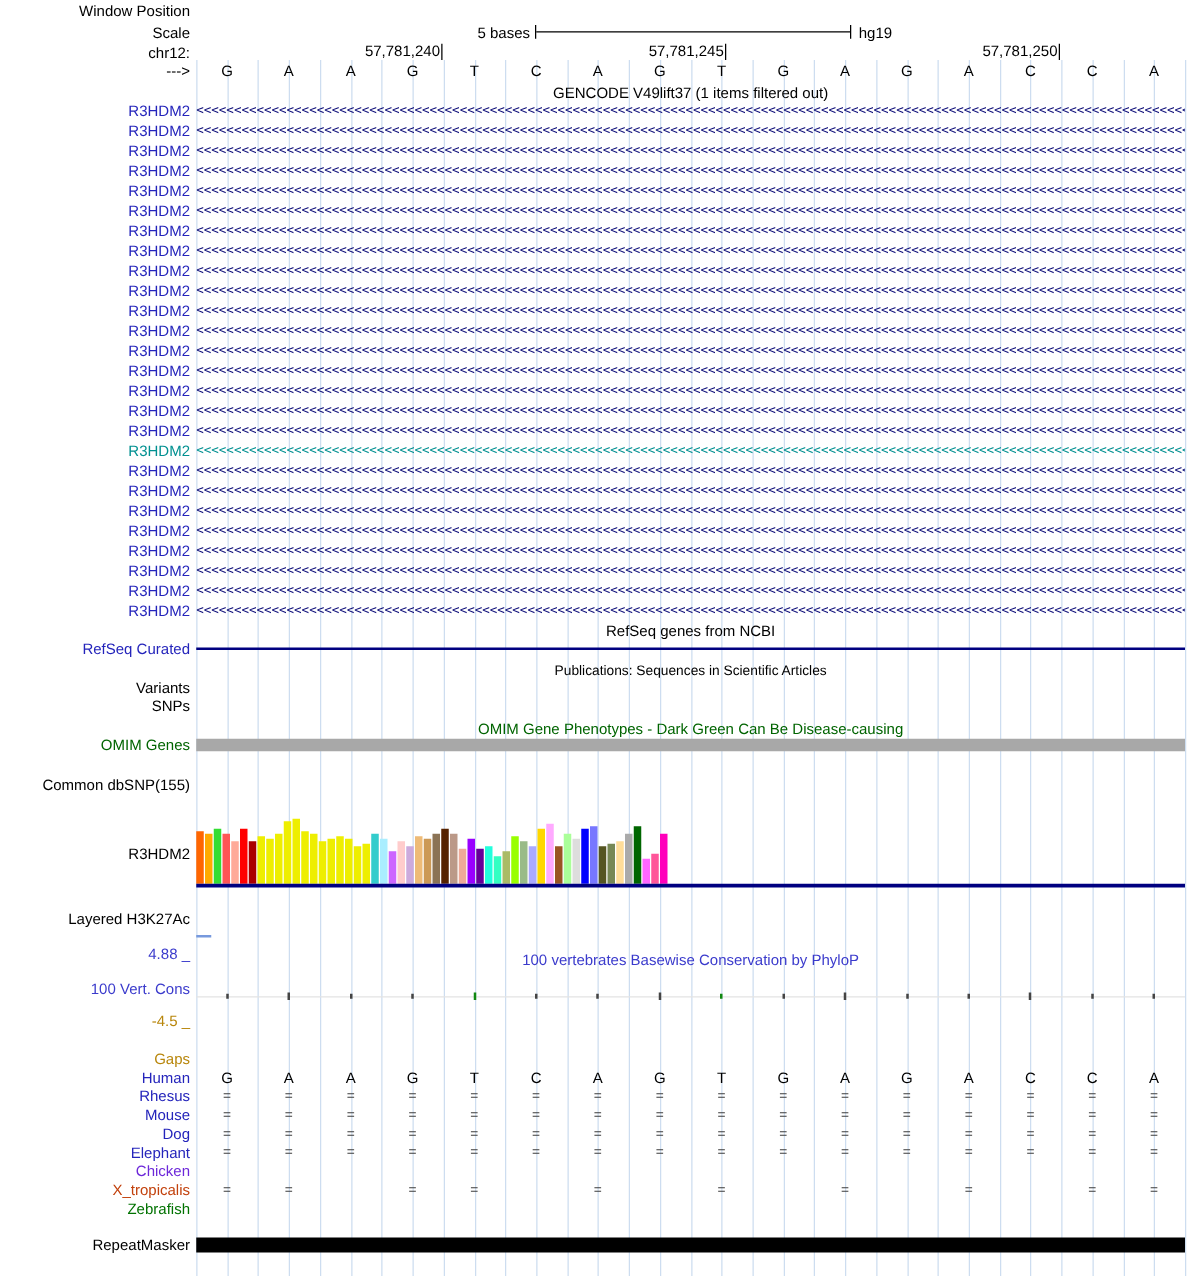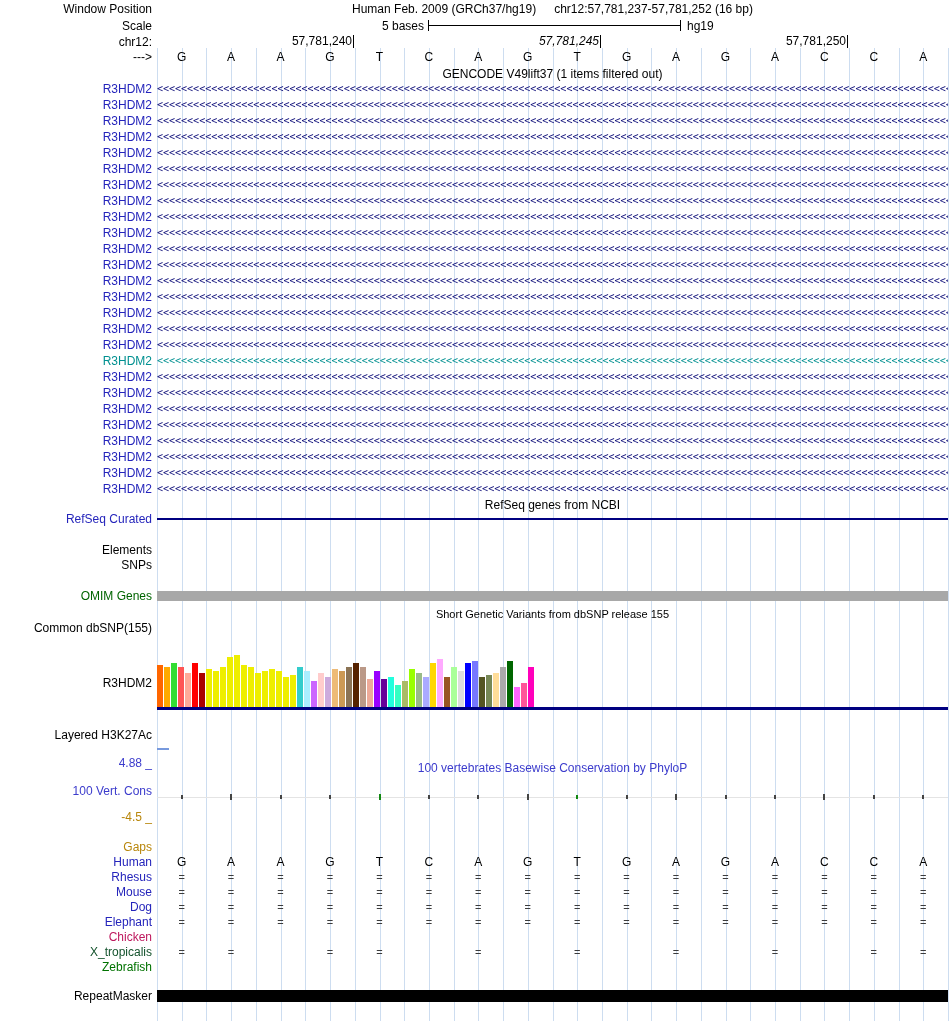--- a/index.html
+++ b/index.html
@@ -73,33 +73,30 @@
       <div class="guide" style="left: 799.7px;"></div>
       <div class="guide" style="left: 824.4px;"></div>
       <div class="guide" style="left: 849.1px;"></div>
       <div class="guide" style="left: 873.8px;"></div>
       <div class="guide" style="left: 898.6px;"></div>
       <div class="guide" style="left: 923.3px;"></div>
       <div class="guide" style="left: 948px;"></div>
     </div>
 
   <div class="lbl" style="top:2px">Window Position</div>
-  <div class="ctr" style="top:2px">
-    <span>Human Feb. 2009 (GRCh37/hg19)</span><span style="margin-left:18px">chr12:57,781,237-57,781,252 (16 bp)</span>
-  </div>
 
   <div class="lbl" style="top:19px">Scale</div>
   <div id="scale-text">5 bases</div>
   <div id="scale-bar"></div>
   <div id="scale-genome">hg19</div>
 
   <div class="lbl" style="top:35px">chr12:</div>
   <div id="ruler">
       <div class="coord" style="left: 269px;">57,781,240</div>
-      <div class="coord" style="left: 516px; font-style: italic;">57,781,245</div>
+      <div class="coord" style="left: 496px;">57,781,245</div>
       <div class="coord" style="left: 763px;">57,781,250</div>
     </div>
 
   <div class="lbl" style="top:50px">---&gt;</div>
   <div id="top-bases">
       <div class="base" style="left: 157px;">G</div>
       <div class="base" style="left: 206.4px;">A</div>
       <div class="base" style="left: 255.9px;">A</div>
       <div class="base" style="left: 305.3px;">G</div>
       <div class="base" style="left: 354.8px;">T</div>
@@ -221,27 +218,28 @@
       <div class="genrow" style="top: 481px;">
         <div class="genlab" style="color: rgb(36, 36, 187);">R3HDM2</div>
         <div class="genarr" style="color: rgb(12, 12, 120);">&lt;&lt;&lt;&lt;&lt;&lt;&lt;&lt;&lt;&lt;&lt;&lt;&lt;&lt;&lt;&lt;&lt;&lt;&lt;&lt;&lt;&lt;&lt;&lt;&lt;&lt;&lt;&lt;&lt;&lt;&lt;&lt;&lt;&lt;&lt;&lt;&lt;&lt;&lt;&lt;&lt;&lt;&lt;&lt;&lt;&lt;&lt;&lt;&lt;&lt;&lt;&lt;&lt;&lt;&lt;&lt;&lt;&lt;&lt;&lt;&lt;&lt;&lt;&lt;&lt;&lt;&lt;&lt;&lt;&lt;&lt;&lt;&lt;&lt;&lt;&lt;&lt;&lt;&lt;&lt;&lt;&lt;&lt;&lt;&lt;&lt;&lt;&lt;&lt;&lt;&lt;&lt;&lt;&lt;&lt;&lt;&lt;&lt;&lt;&lt;&lt;&lt;&lt;&lt;&lt;&lt;&lt;&lt;&lt;&lt;&lt;&lt;&lt;&lt;&lt;&lt;&lt;&lt;&lt;&lt;&lt;&lt;&lt;&lt;&lt;&lt;&lt;&lt;&lt;&lt;&lt;&lt;&lt;&lt;&lt;&lt;&lt;&lt;&lt;&lt;&lt;&lt;&lt;&lt;&lt;&lt;&lt;&lt;&lt;&lt;</div>
       </div>
     </div>
 
   <div class="ctr" style="top:498px">RefSeq genes from NCBI</div>
   <div class="lbl" style="top:512px;color:#2424bb">RefSeq Curated</div>
   <div id="refseq-line"></div>
 
-  <div class="lbl" style="top:543px">Elements</div>
+  <div class="ctr small" style="top:530px">Publications: Sequences in Scientific Articles</div>
+  <div class="lbl" style="top:543px">Variants</div>
   <div class="lbl" style="top:558px">SNPs</div>
 
+  <div class="ctr" style="top:576px;color:#006400">OMIM Gene Phenotypes - Dark Green Can Be Disease-causing</div>
   <div id="omim-bar"></div>
   <div class="lbl" style="top:589px;color:#006400">OMIM Genes</div>
 
-  <div class="ctr small" style="top:607px">Short Genetic Variants from dbSNP release 155</div>
   <div class="lbl" style="top:621px">Common dbSNP(155)</div>
 
   <div class="lbl" style="top:676px">R3HDM2</div>
   <div id="gtex-bars">
       <div class="gbar" style="left: 157px; top: 665px; height: 42px; background: rgb(255, 102, 0);"></div>
       <div class="gbar" style="left: 164px; top: 667px; height: 40px; background: rgb(255, 170, 0);"></div>
       <div class="gbar" style="left: 171px; top: 663px; height: 44px; background: rgb(51, 221, 51);"></div>
       <div class="gbar" style="left: 178px; top: 667px; height: 40px; background: rgb(255, 85, 85);"></div>
       <div class="gbar" style="left: 185px; top: 673px; height: 34px; background: rgb(255, 170, 153);"></div>
       <div class="gbar" style="left: 192px; top: 663px; height: 44px; background: rgb(255, 0, 0);"></div>
@@ -415,24 +413,24 @@
         <div class="mzcell mark" style="left: 552.5px;">=</div>
         <div class="mzcell mark" style="left: 601.9px;">=</div>
         <div class="mzcell mark" style="left: 651.4px;">=</div>
         <div class="mzcell mark" style="left: 700.8px;">=</div>
         <div class="mzcell mark" style="left: 750.3px;">=</div>
         <div class="mzcell mark" style="left: 799.7px;">=</div>
         <div class="mzcell mark" style="left: 849.1px;">=</div>
         <div class="mzcell mark" style="left: 898.6px;">=</div>
       </div>
       <div class="mzrow" style="top: 930px;">
-        <div class="mzlab" style="color: #be185d; padding-left: 20px;">Chicken</div>
+        <div class="mzlab" style="color: #6d28d9; padding-left: 20px;">Chicken</div>
       </div>
       <div class="mzrow" style="top: 945px;">
-        <div class="mzlab" style="color: #14532d; padding-left: 27px;">X_tropicalis</div>
+        <div class="mzlab" style="color: #c2410c; padding-left: 27px;">X_tropicalis</div>
         <div class="mzcell mark" style="left: 157px;">=</div>
         <div class="mzcell mark" style="left: 206.4px;">=</div>
         <div class="mzcell mark" style="left: 305.3px;">=</div>
         <div class="mzcell mark" style="left: 354.8px;">=</div>
         <div class="mzcell mark" style="left: 453.6px;">=</div>
         <div class="mzcell mark" style="left: 552.5px;">=</div>
         <div class="mzcell mark" style="left: 651.4px;">=</div>
         <div class="mzcell mark" style="left: 750.3px;">=</div>
         <div class="mzcell mark" style="left: 849.1px;">=</div>
         <div class="mzcell mark" style="left: 898.6px;">=</div>

